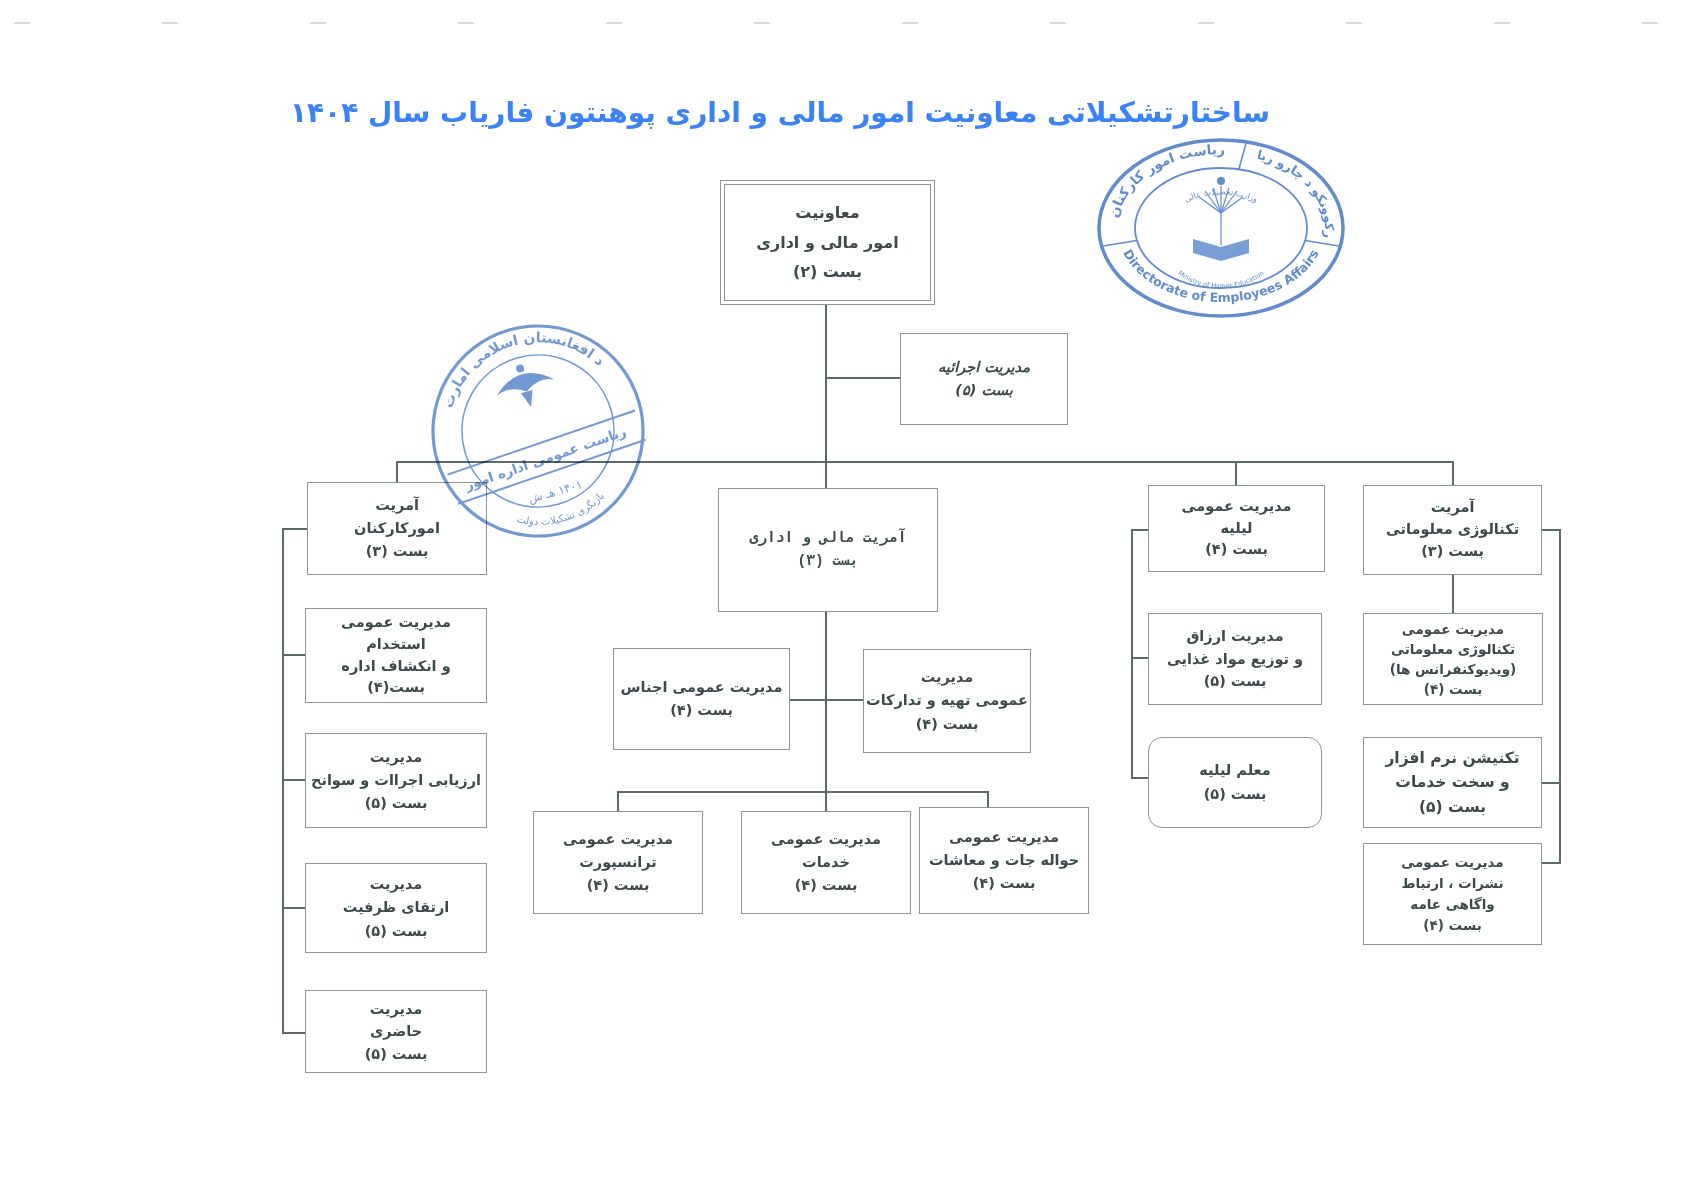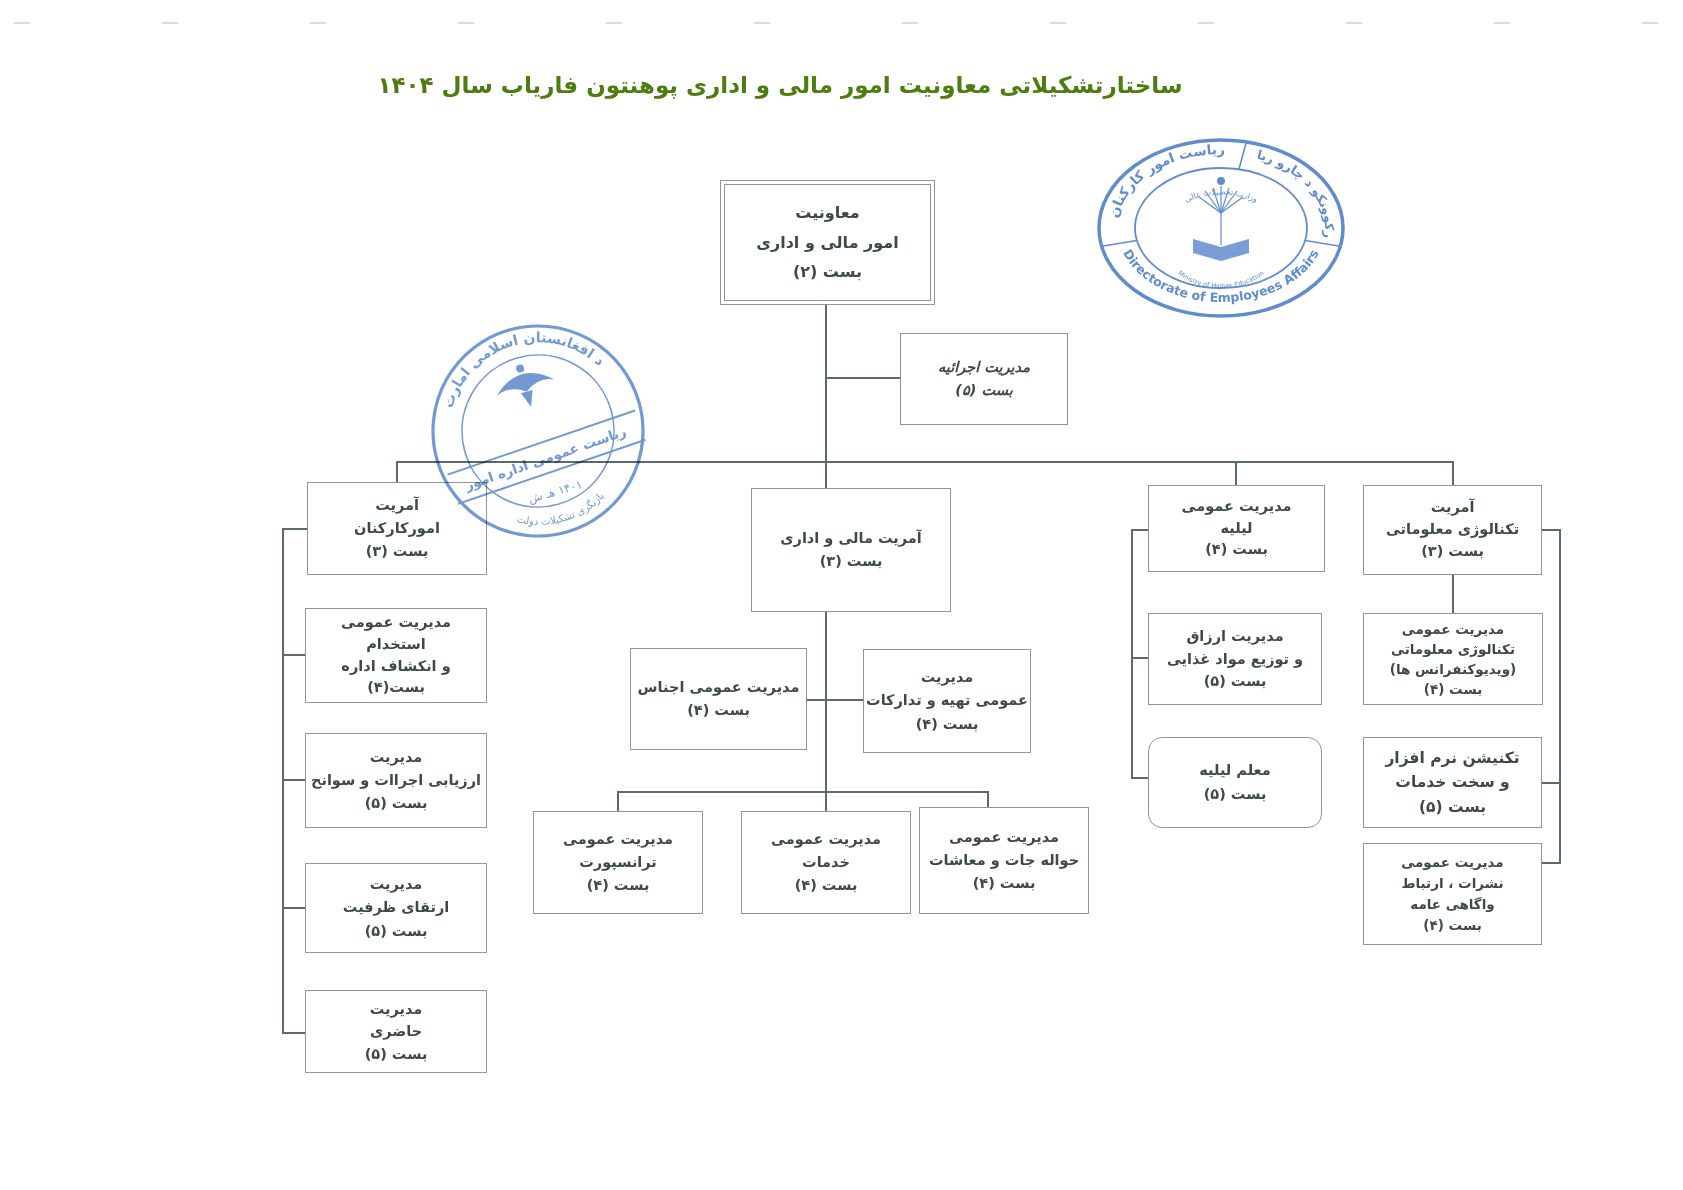--- a/index.html
+++ b/index.html
@@ -5,22 +5,22 @@
   html,body{margin:0;padding:0;background:#ffffff;}
   .canvas{
     position:relative;width:1683px;height:1190px;background:#ffffff;
     font-family:"DejaVu Sans",sans-serif;overflow:hidden;
   }
   .scan-marks{
     position:absolute;top:22px;left:14px;right:14px;height:2px;opacity:.45;
     background:repeating-linear-gradient(90deg,#a9b0b0 0 16px,transparent 16px 148px);
   }
   .title{
-    position:absolute;top:72px;left:0;width:1560px;text-align:center;
-    font-size:23px;font-weight:bold;color:#4d7c0f;direction:rtl;
+    position:absolute;top:96px;left:0;width:1560px;text-align:center;
+    font-size:28px;font-weight:bold;color:#3b82f6;direction:rtl;
   }
   .node{
     position:absolute;border:1.6px solid #8f9696;background:#ffffff;
     display:flex;flex-direction:column;align-items:center;justify-content:center;
     text-align:center;color:#3e4949;font-weight:bold;font-size:14.5px;
     line-height:1.6;direction:rtl;box-sizing:border-box;
   }
   .node .bl{padding:0 5px;white-space:nowrap;}
   .dbl::after{
     content:"";position:absolute;inset:3px;border:1.3px solid #8f9696;pointer-events:none;
@@ -108,26 +108,26 @@
     <div class="bl">ارتقای ظرفیت</div>
     <div class="bl">بست (۵)</div>
   </div>
 
   <div class="node" style="left:305px;top:990px;width:182px;height:83px;line-height:1.55;">
     <div class="bl">مدیریت</div>
     <div class="bl">حاضری</div>
     <div class="bl">بست (۵)</div>
   </div>
 
-  <div class="node" style="left:751px;top:488px;width:200px;height:124px;">
+  <div class="node" style="left:718px;top:488px;width:220px;height:124px;font-family:Liberation Mono, monospace;">
     <div class="bl">آمریت مالی و اداری</div>
     <div class="bl">بست (۳)</div>
   </div>
 
-  <div class="node" style="left:630px;top:648px;width:177px;height:102px;">
+  <div class="node" style="left:613px;top:648px;width:177px;height:102px;">
     <div class="bl">مدیریت عمومی اجناس</div>
     <div class="bl">بست (۴)</div>
   </div>
 
   <div class="node" style="left:863px;top:649px;width:168px;height:104px;">
     <div class="bl">مدیریت</div>
     <div class="bl">عمومی تهیه و تدارکات</div>
     <div class="bl">بست (۴)</div>
   </div>
 

